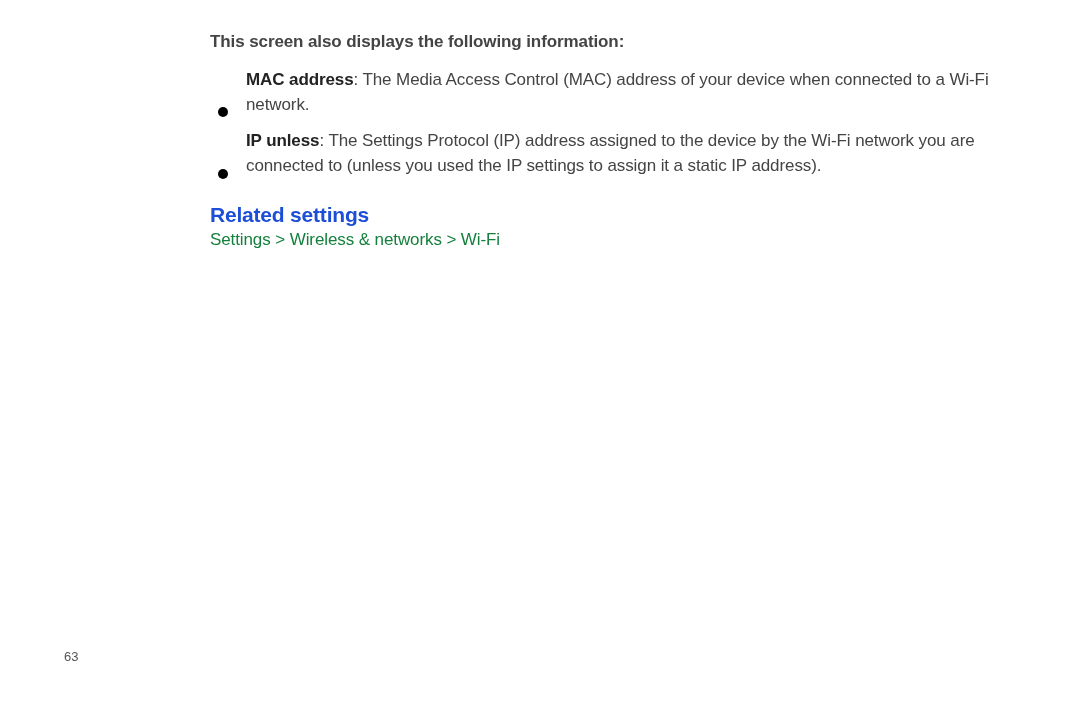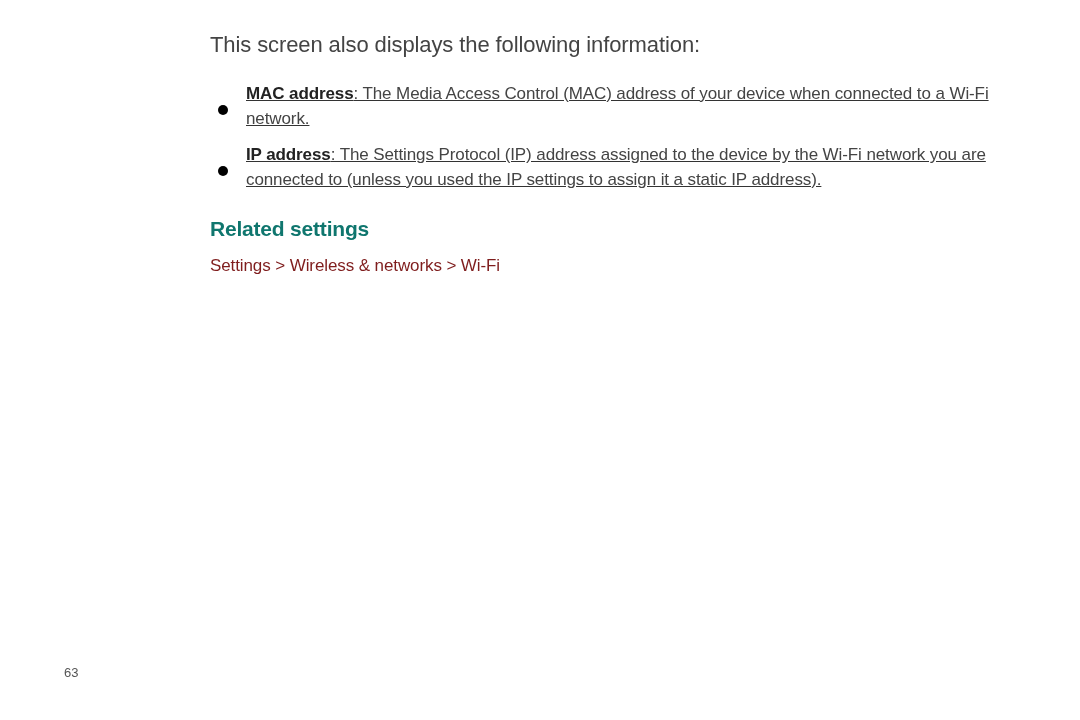--- a/index.html
+++ b/index.html
@@ -12,37 +12,36 @@
       height: 720px;
       background: #ffffff;
       font-family: Arial, Helvetica, sans-serif;
       color: #333333;
       position: relative;
     }
     .page-content {
       padding: 32px 72px 0 210px;
     }
     .intro-text {
-      font-size: 22px;
-      font-weight: 400;
+      font-size: 17px;
+      font-weight: 700;
       color: #444444;
       letter-spacing: -0.1px;
-      margin-bottom: 24px;
+      margin-bottom: 16px;
     }
     .bullet-list {
       list-style: none;
       padding: 0;
       margin: 0 0 20px 0;
     }
     .bullet-item {
       display: flex;
-      align-items: center;
+      align-items: flex-end;
       margin-bottom: 12px;
       padding-left: 8px;
-      text-decoration: underline;
     }
     .bullet-marker {
       flex: 0 0 auto;
       width: 10px;
       height: 10px;
       border-radius: 50%;
       background: #000000;
       margin-top: 6px;
       margin-right: 18px;
     }
@@ -53,56 +52,55 @@
       color: #444444;
       letter-spacing: -0.1px;
     }
     .bullet-text .term {
       font-weight: 700;
       color: #222222;
     }
     .section-heading {
       font-size: 21px;
       font-weight: 700;
-      color: #0f766e;
+      color: #1d4ed8;
       margin-top: 24px;
-      margin-bottom: 12px;
       letter-spacing: -0.2px;
     }
     .path-text {
       font-size: 17px;
-      color: #7f1d1d;
+      color: #15803d;
       line-height: 1.55;
       letter-spacing: -0.1px;
     }
     .page-number {
       position: absolute;
       left: 64px;
-      bottom: 40px;
+      bottom: 56px;
       font-size: 13px;
       color: #555555;
     }
   </style>
 </head>
 <body>
 
 <div class="page-content">
   <p class="intro-text">This screen also displays the following information:</p>
 
   <ul class="bullet-list">
     <li class="bullet-item">
       <span class="bullet-marker"></span>
       <span class="bullet-text">
         <span class="term">MAC address</span><span>: The Media Access Control (MAC) address of your device when connected to a Wi-Fi network.</span>
       </span>
     </li>
     <li class="bullet-item">
       <span class="bullet-marker"></span>
       <span class="bullet-text">
-        <span class="term">IP address</span><span>: The Settings Protocol (IP) address assigned to the device by the Wi-Fi network you are connected to (unless you used the IP settings to assign it a static IP address).</span>
+        <span class="term">IP unless</span><span>: The Settings Protocol (IP) address assigned to the device by the Wi-Fi network you are connected to (unless you used the IP settings to assign it a static IP address).</span>
       </span>
     </li>
   </ul>
 
   <h2 class="section-heading">Related settings</h2>
 
   <p class="path-text">Settings &gt; Wireless &amp; networks &gt; Wi-Fi</p>
 </div>
 
 <div class="page-number">63</div>

